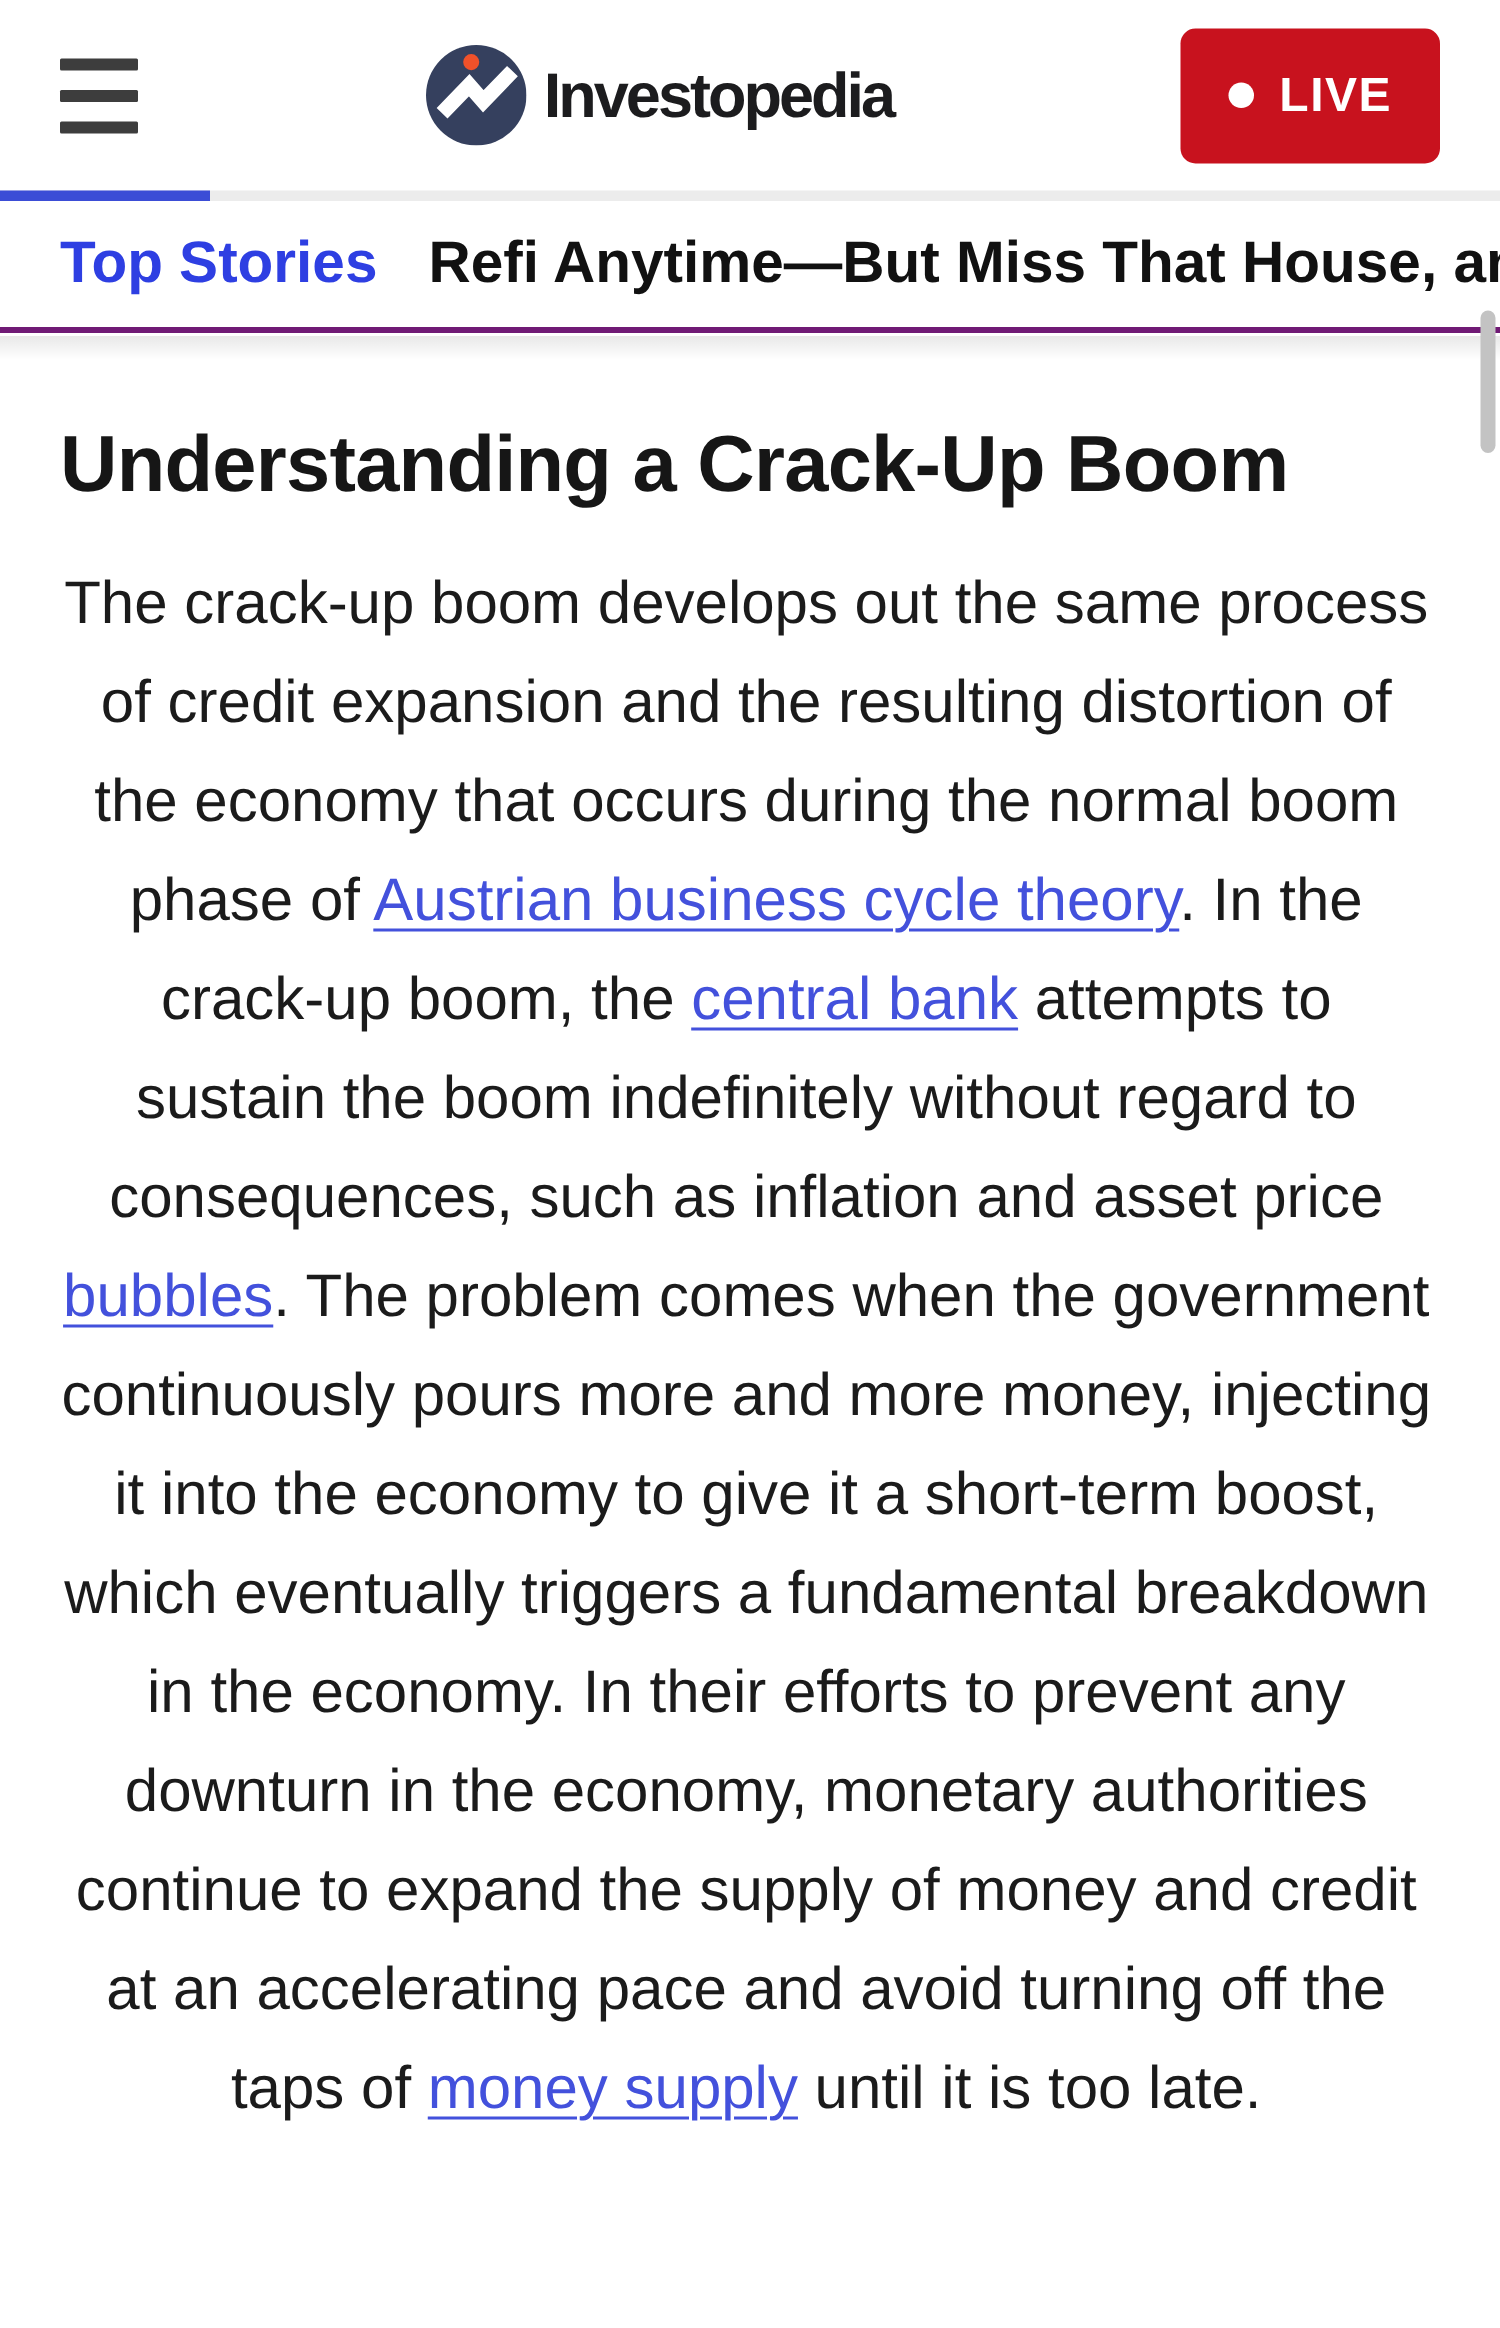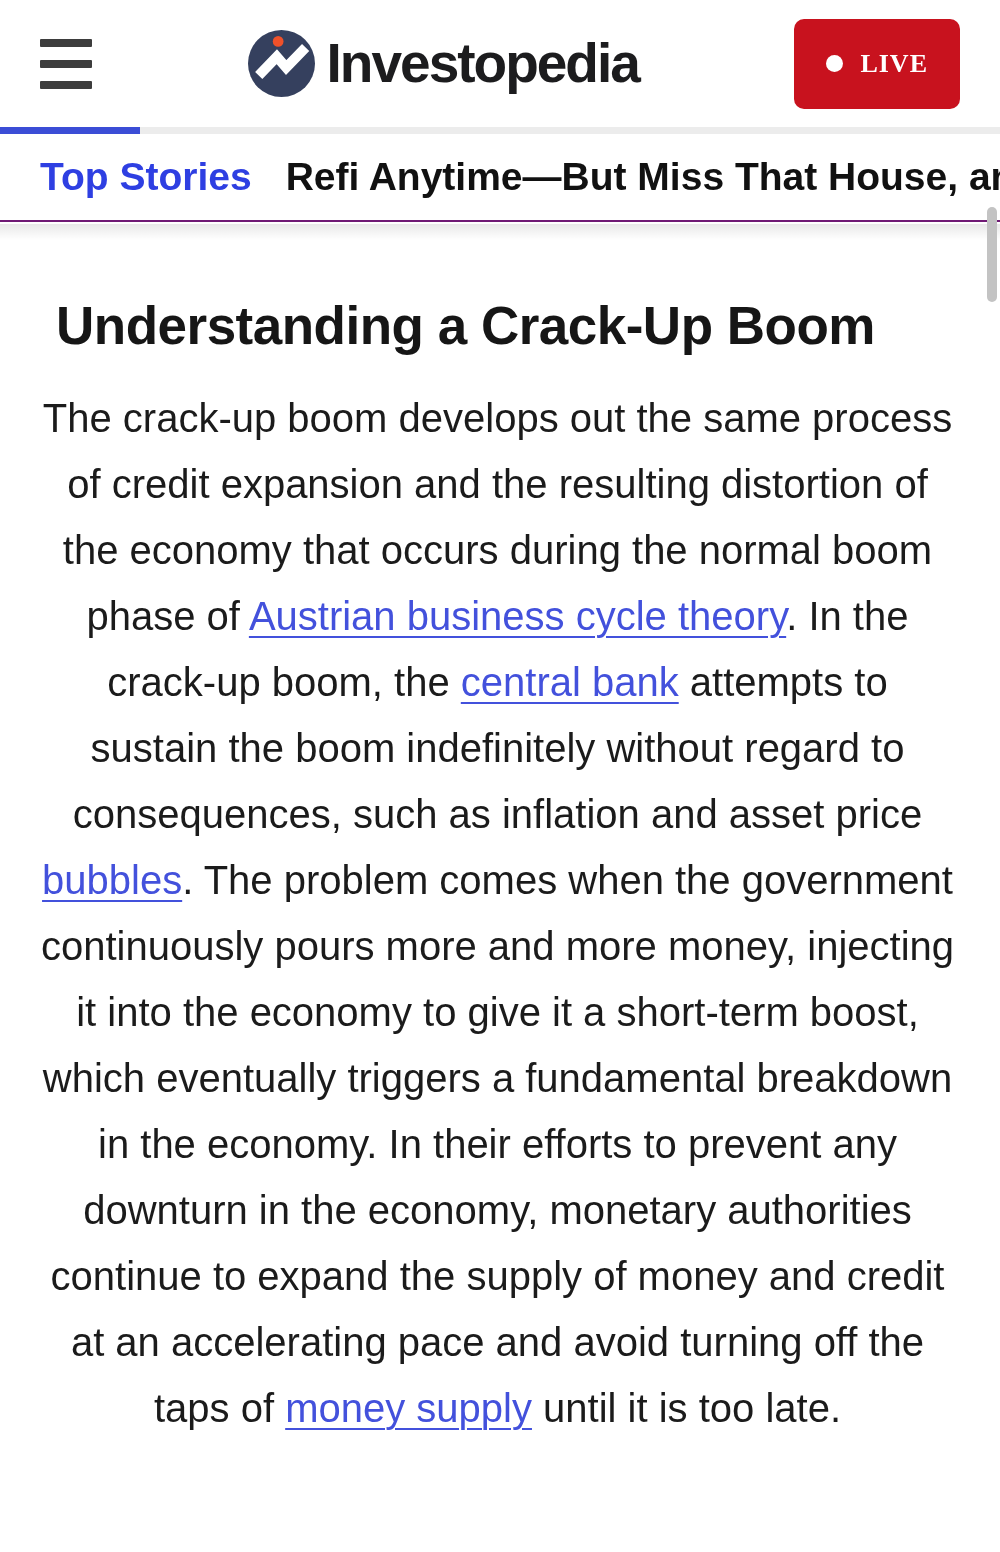--- a/index.html
+++ b/index.html
@@ -26,54 +26,54 @@
     height:127px;padding:0 40px 0 40px;
   }
   .menu-btn{
     background:none;border:none;padding:0;margin:0;
     display:flex;flex-direction:column;gap:13px;cursor:pointer;
   }
   .menu-btn span{display:block;width:52px;height:8px;background:#3d3d3d;border-radius:1px;}
   .logo{display:flex;align-items:center;gap:12px;cursor:pointer;}
   .logo svg{width:67px;height:67px;display:block;}
   .brand{
-    font-size:55px;font-weight:700;letter-spacing:-2px;color:#1c1c1e;line-height:1;
+    font-size:42px;font-weight:700;letter-spacing:-2px;color:#1c1c1e;line-height:1;
   }
   .live-btn{
     display:flex;align-items:center;gap:17px;
     background:var(--live-red);color:#fff;border:none;border-radius:10px;
     height:90px;padding:0 32px;cursor:pointer;
   }
   .live-dot{width:17px;height:17px;background:#fff;border-radius:50%;}
-  .live-label{font-size:26px;font-weight:700;letter-spacing:1px;font-family:Liberation Serif, serif;}
+  .live-label{font-size:32px;font-weight:700;letter-spacing:1px;font-family:Liberation Sans, sans-serif;}
   
   .progress{height:7px;background:#ececec;position:relative;}
   .progress-fill{position:absolute;left:0;top:0;height:100%;width:14%;background:var(--progress-blue);}
   
   .ticker{
     display:flex;align-items:baseline;height:88px;padding-left:40px;
     white-space:nowrap;overflow:hidden;align-items:center;
-    border-bottom:2px solid #701a75;
+    border-bottom:4px solid #701a75;
   }
   .ticker-label{color:var(--ticker-blue);font-weight:700;font-size:39px;margin-right:34px;cursor:pointer;}
   .ticker-headline{font-weight:700;font-size:39px;color:#111;cursor:pointer;}
   .ticker-shadow{
     position:absolute;left:0;right:0;top:224px;height:16px;
     background:linear-gradient(to bottom, rgba(0,0,0,0.09), rgba(0,0,0,0));
     pointer-events:none;
   }
   
   .scroll-thumb{
     position:absolute;right:3px;top:207px;width:10px;height:95px;
     border-radius:6px;background:#c3c3c3;cursor:grab;
   }
   
   article{padding:58px 45px 0 40px;}
   h1{
-    margin:16px;font-size:53px;font-weight:700;letter-spacing:-0.5px;
+    margin:0;font-size:53px;font-weight:700;letter-spacing:-0.5px;
     color:#161616;line-height:1.15;
   }
   .para{
     margin:28px 0 0 0;font-size:40px;line-height:66px;color:#1b1b1b;text-align:center;
   }
   .para a.link{
     color:var(--link-blue);
     text-decoration:underline;
     text-decoration-thickness:2px;
     text-underline-offset:6px;

